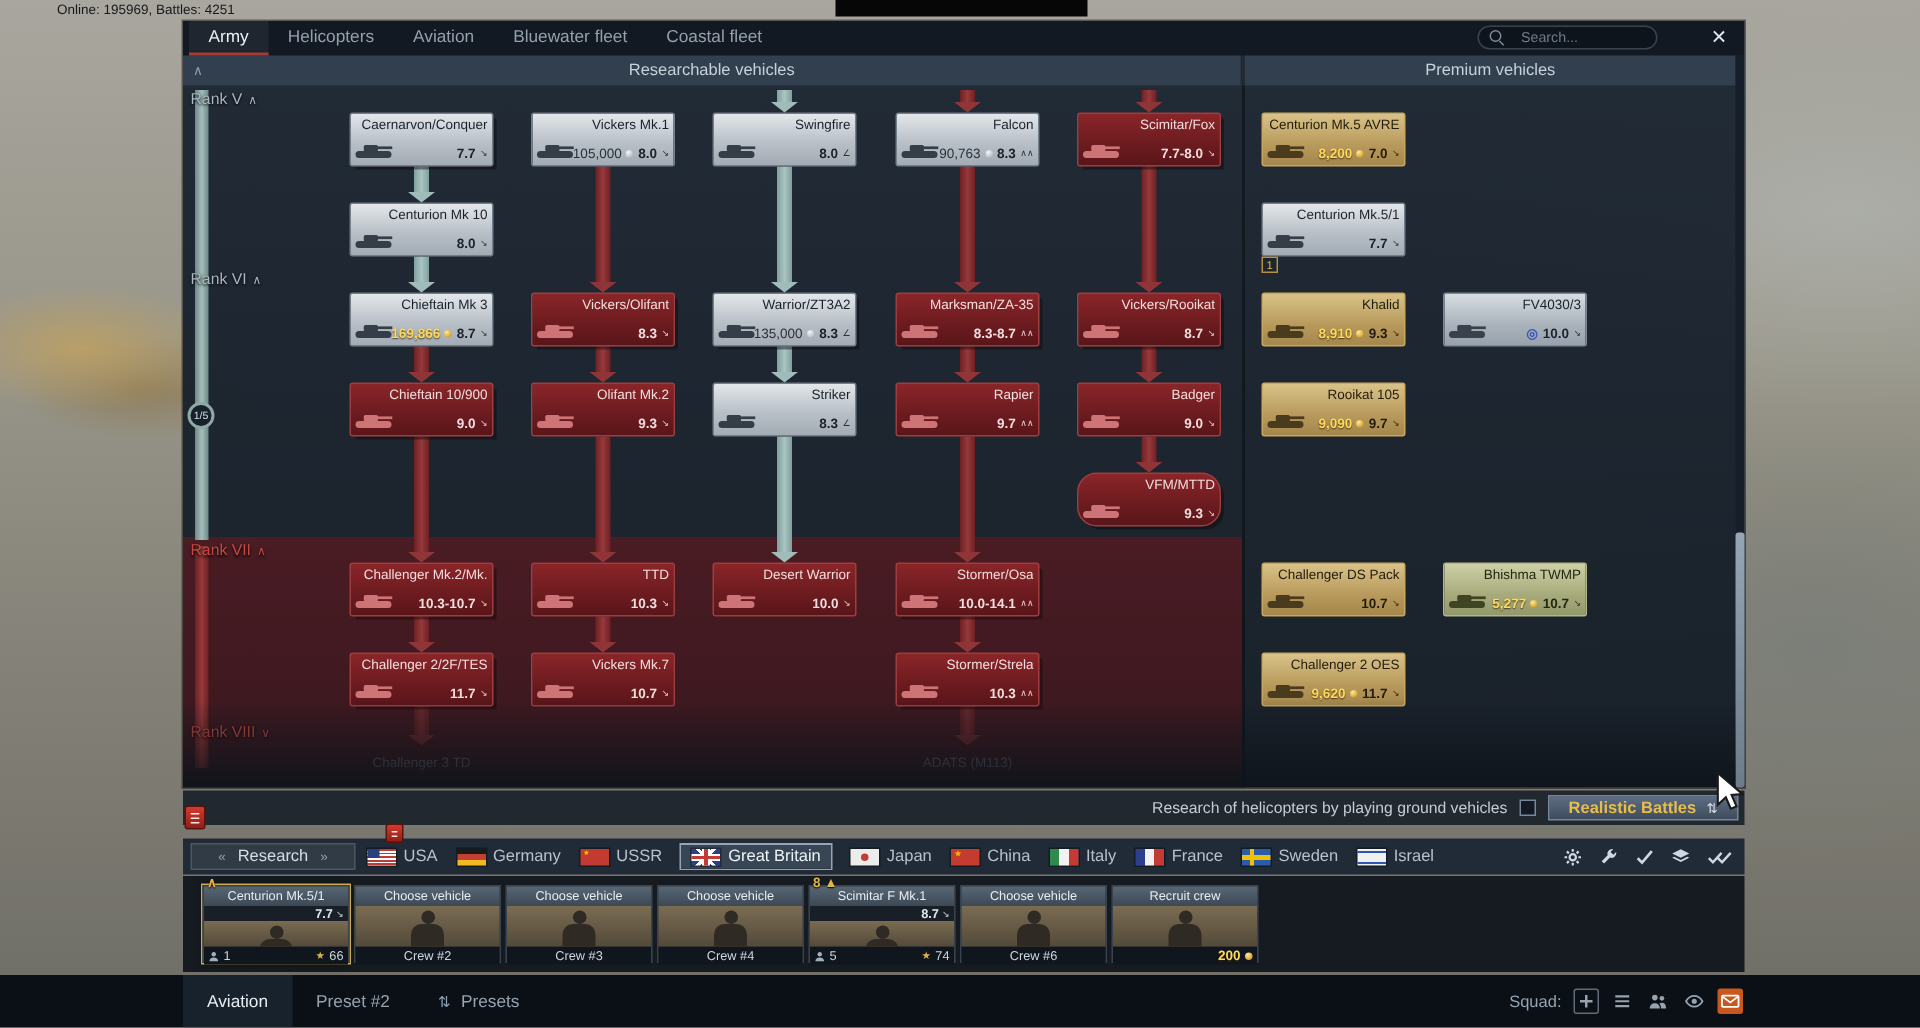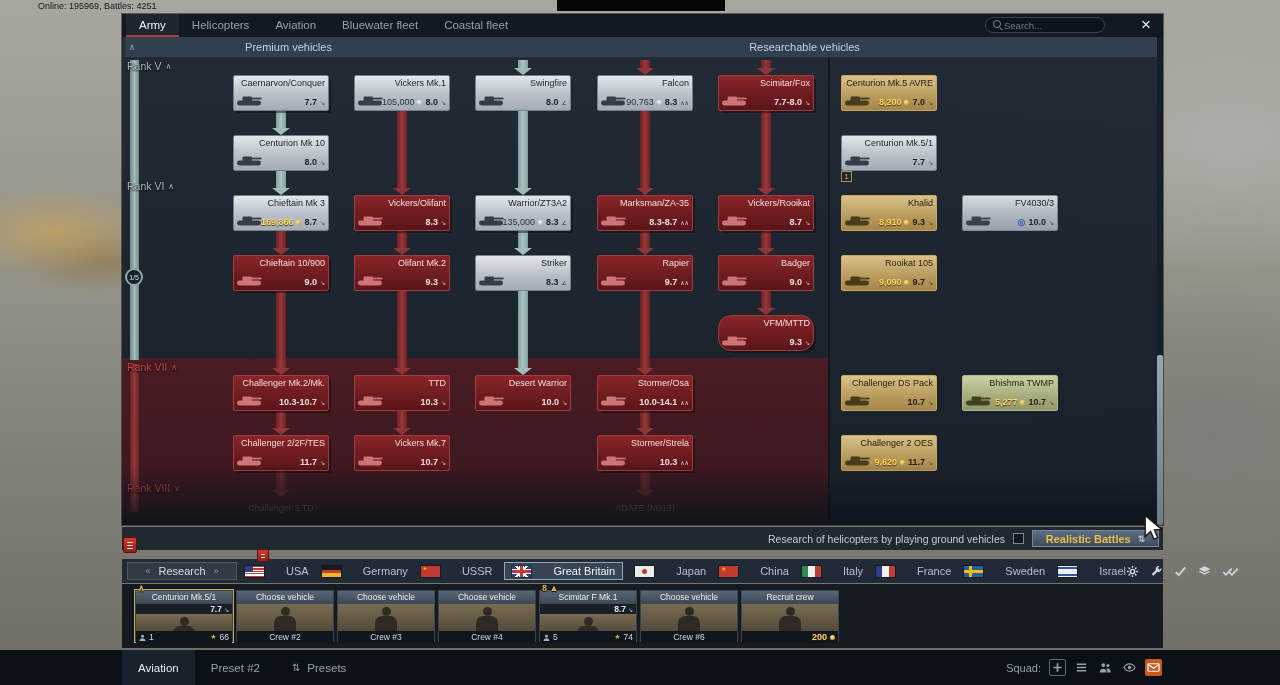--- a/index.html
+++ b/index.html
@@ -13,21 +13,21 @@
     linear-gradient(180deg,#a8a69e 0%,#989689 35%,#807e75 70%,#6e6d65 100%)}
   .online{position:absolute;left:38px;top:1px;font-size:9px;color:#17191c;z-index:2}
   .topblack{position:absolute;left:557px;top:0;width:168px;height:11px;background:#060606;z-index:2}
 
   .panel{position:absolute;left:122px;top:14px;width:1041px;height:511px;z-index:3;
     background:linear-gradient(180deg,rgba(28,38,50,.96),rgba(21,29,39,.96));box-shadow:0 0 0 1px rgba(0,0,0,.45)}
   .tabbar{position:absolute;top:0;left:0;right:0;height:23px;background:rgba(15,22,30,.85);display:flex;align-items:center}
   .tabs{display:flex;height:100%;padding-left:4px}
   .tab{padding:0 13px;font-size:11.5px;color:#93a1ae;height:23px;line-height:23px;cursor:pointer;white-space:nowrap}
   .tab.active{color:#ecf1f5;background:rgba(255,255,255,.06);box-shadow:inset 0 -2px 0 #a83a34}
-  .search{position:absolute;right:58px;top:3px;width:120px;height:16px;background:#0e141b;border:1px solid #39434e;border-radius:8px;display:flex;align-items:center;gap:1px;padding:0 7px;cursor:text}
+  .search{position:absolute;right:58px;top:3px;width:120px;height:16px;background:#0e141b;border:1px solid #39434e;border-radius:8px;display:flex;align-items:center;gap:11px;padding:0 7px;cursor:text}
   .mag{width:10px;height:10px;position:relative;flex:none}
   .mag::before{content:"";position:absolute;left:0;top:0;width:6px;height:6px;border:1.3px solid #7d8a96;border-radius:50%}
   .mag::after{content:"";position:absolute;left:7px;top:7px;width:4px;height:1.4px;background:#7d8a96;transform:rotate(45deg);transform-origin:0 0}
   .ph{color:#6e7a86;font-size:9.5px}
   .close{position:absolute;right:6px;top:0;width:22px;height:23px;color:#e4eaef;font-size:17px;line-height:22px;text-align:center;cursor:pointer}
 
   .colheads{position:absolute;top:23px;left:0;right:6px;height:20px;display:flex}
   .collapse{position:absolute;left:3px;top:0;width:14px;height:20px;color:#90a0ad;font-size:9px;line-height:20px;text-align:center;z-index:2;cursor:pointer}
   .colhead{background:rgba(64,80,98,.55);color:#c6d1da;font-size:11px;display:flex;align-items:center;justify-content:center}
   .ch-research{width:705px}
@@ -94,21 +94,21 @@
 
   .badge-red{position:absolute;z-index:6;background:linear-gradient(#d23b2f,#8f1f17);border:1px solid #5f120c;border-radius:2px;cursor:pointer;padding:2px 1px}
   .badge-red i{display:block;height:1.5px;background:#ffe9e4;margin:1.6px 2px;border-radius:1px}
   .b1{left:123px;top:537px;width:14px;height:16px}
   .b2{left:257px;top:549px;width:12px;height:13px}
 
   .nation-bar{position:absolute;left:122px;top:559px;width:1041px;height:24px;z-index:3;background:#202b37;display:flex;align-items:center}
   .research-btn{margin-left:5px;width:110px;height:18px;background:rgba(255,255,255,.08);border:1px solid rgba(255,255,255,.14);display:flex;align-items:center;justify-content:center;gap:8px;font-size:11px;color:#d6dee5;cursor:pointer;flex:none}
   .rchev{font-size:9px;color:#93a1ad}
   .nations{display:flex;gap:13px;align-items:center;margin-left:8px}
-  .nation{display:flex;align-items:center;gap:22px;font-size:11px;color:#b7c1cb;cursor:pointer;white-space:nowrap}
+  .nation{display:flex;align-items:center;gap:5px;font-size:11px;color:#b7c1cb;cursor:pointer;white-space:nowrap}
   .nation.active{background:rgba(160,190,220,.18);box-shadow:0 0 0 1px #93a4b5;padding:2px 7px;color:#eef3f7}
   .flag{width:19px;height:11px;display:inline-block;position:relative;box-shadow:0 0 0 1px rgba(0,0,0,.35);flex:none;overflow:hidden}
   .flag-usa{background:repeating-linear-gradient(180deg,#bf3b34 0 1.2px,#fff 1.2px 2.4px)}
   .flag-usa::after{content:"";position:absolute;left:0;top:0;width:8px;height:6px;background:#2b3f7e}
   .flag-germany{background:linear-gradient(180deg,#1a1a1a 0 33%,#c44033 33% 66%,#f2b824 66%)}
   .flag-ussr{background:#c33b30}
   .flag-ussr::after{content:"";position:absolute;left:2px;top:1px;width:4px;height:4px;background:#f2c200;clip-path:polygon(50% 0,61% 35%,98% 35%,68% 57%,79% 91%,50% 70%,21%  91%,32% 57%,2% 35%,39% 35%)}
   .flag-gb{background-color:#2b3f8e;background-image:
     linear-gradient(90deg,transparent 43%,#c43b35 43% 57%,transparent 57%),
     linear-gradient(180deg,transparent 40%,#c43b35 40% 60%,transparent 60%),
@@ -183,22 +183,22 @@
           <div class="tab">Coastal fleet</div>
         </div>
       <div class="search">
         <span class="mag"></span>
         <span class="ph">Search...</span>
       </div>
       <div class="close">×</div>
     </div>
     <div class="colheads">
       <span class="collapse">∧</span>
+      <div class="colhead ch-research">Researchable vehicles</div>
       <div class="colhead ch-premium">Premium vehicles</div>
-      <div class="colhead ch-research">Researchable vehicles</div>
     </div>
     <div class="tree" id="tree">
       <div class="redzone"></div>
       <div class="divider"></div>
       <div class="strip teal"></div>
       <div class="strip red"></div>
       <div class="rankbadge">1/5</div>
       <div class="fade"></div>
     <div class="rank normal" style="top: 46px;">
           <span>Rank V</span>

